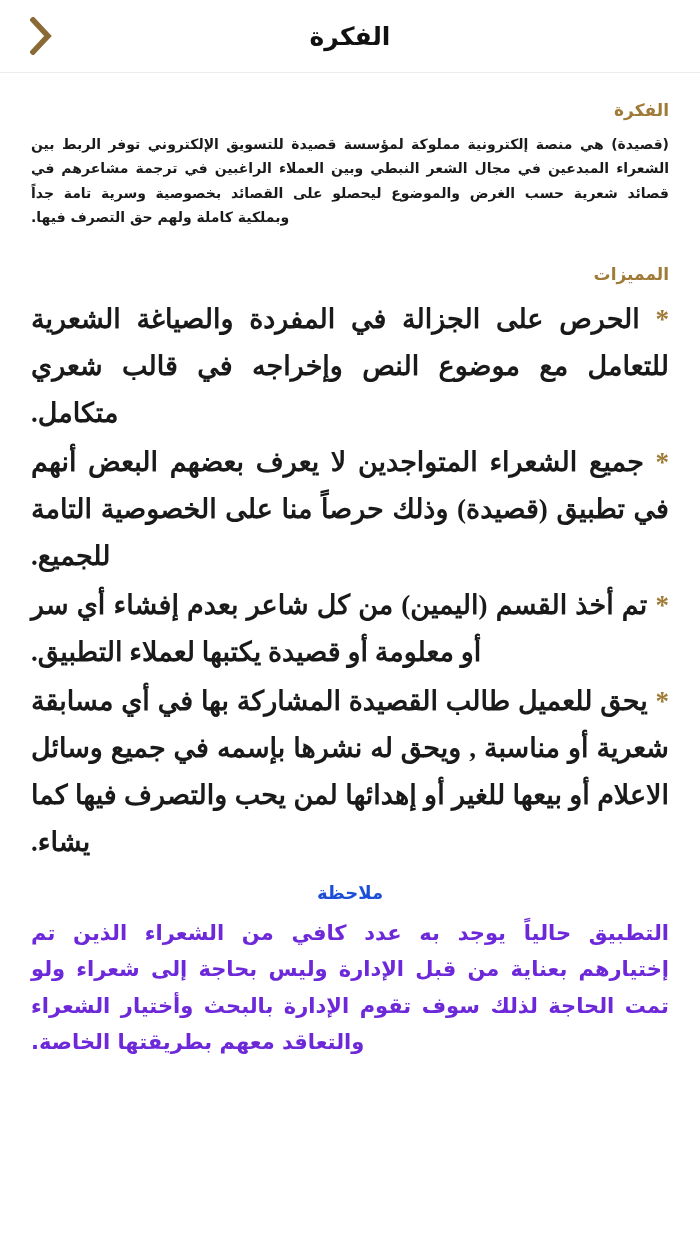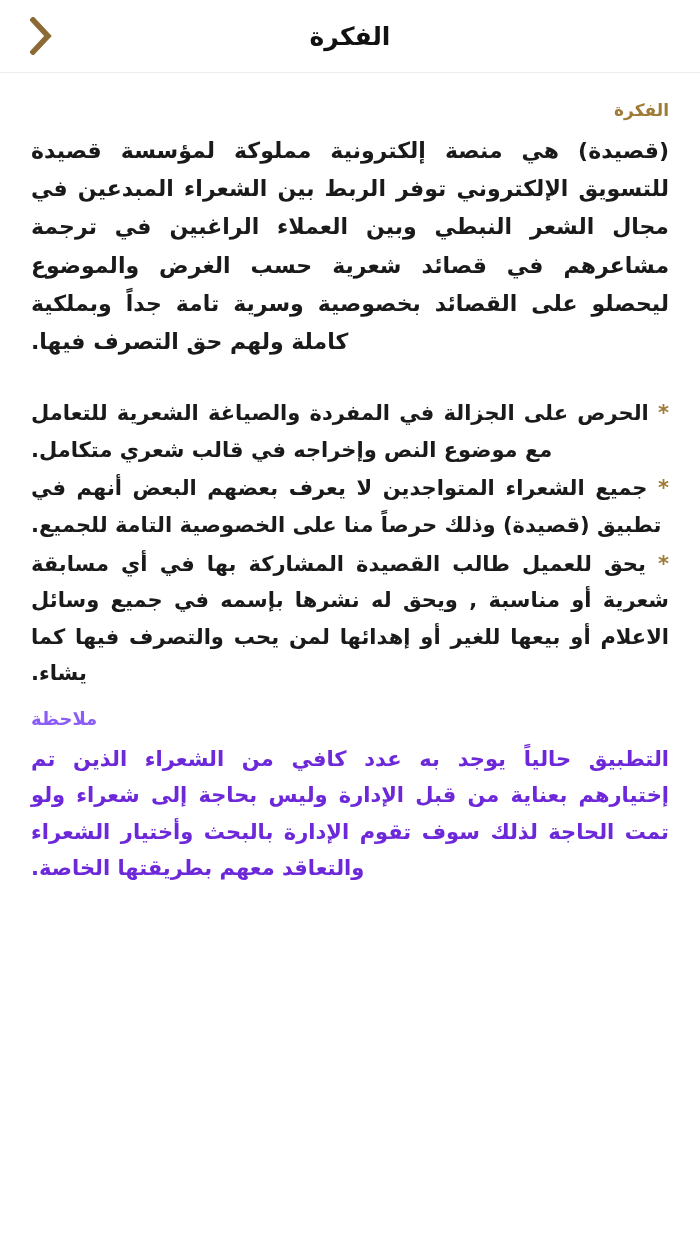--- a/index.html
+++ b/index.html
@@ -65,56 +65,57 @@
   .section-heading {
     color: #a07b38;
     font-size: 17px;
     font-weight: 700;
     text-align: right;
     margin: 0 0 9px 0;
     line-height: 1.4;
   }
 
   .note-heading {
-    color: #8b5cf6;
+    color: #1d4ed8;
     font-size: 18px;
     font-weight: 700;
-    text-align: left;
+    text-align: center;
     margin: 14px 0 10px 0;
     line-height: 1.4;
   }
 
   .body-text {
-    font-size: 22px;
+    font-size: 14px;
     font-weight: 700;
     color: #1a1a1a;
     line-height: 1.74;
     text-align: justify;
     text-align-last: left;     
     margin: 0;
     letter-spacing: 0;
   }
 
   .intro-block { margin-bottom: 34px; }
 
   .features-list {
     margin: 0;
     padding: 0;
     list-style: none;
   }
 
   .feature-item {
-    font-size: 21px;
+    font-size: 27px;
     font-weight: 700;
     color: #1a1a1a;
     line-height: 1.74;
     text-align: justify;
     text-align-last: left;
     margin: 0 0 2px 0;
     position: relative;
+    font-family: Liberation Serif, serif;
   }
 
   .bullet-star {
     color: #a07b38;
     font-weight: 700;
   }
 
   .note-block {
     margin-top: 2px;
   }
@@ -145,29 +146,34 @@
 </div>
 
 <div class="content">
 
   <section class="intro-block">
     <h2 class="section-heading">الفكرة</h2>
     <p class="body-text">(قصيدة) هي منصة إلكترونية مملوكة لمؤسسة قصيدة للتسويق الإلكتروني توفر الربط بين الشعراء المبدعين في مجال الشعر النبطي وبين العملاء الراغبين في ترجمة مشاعرهم في قصائد شعرية حسب الغرض والموضوع ليحصلو على القصائد بخصوصية وسرية تامة جداً وبملكية كاملة ولهم حق التصرف فيها.</p>
   </section>
 
   <section>
+    <h2 class="section-heading">المميزات</h2>
 
     <ul class="features-list">
       <li class="feature-item">
         <span class="bullet-star">*</span>
         <span>الحرص على الجزالة في المفردة والصياغة الشعرية للتعامل مع موضوع النص وإخراجه في قالب شعري متكامل.</span>
       </li>
       <li class="feature-item">
         <span class="bullet-star">*</span>
         <span>جميع الشعراء المتواجدين لا يعرف بعضهم البعض أنهم في تطبيق (قصيدة) وذلك حرصاً منا على الخصوصية التامة للجميع.</span>
+      </li>
+      <li class="feature-item">
+        <span class="bullet-star">*</span>
+        <span>تم أخذ القسم (اليمين) من كل شاعر بعدم إفشاء أي سر أو معلومة أو قصيدة يكتبها لعملاء التطبيق.</span>
       </li>
       <li class="feature-item">
         <span class="bullet-star">*</span>
         <span>يحق للعميل طالب القصيدة المشاركة بها في أي مسابقة شعرية أو مناسبة , ويحق له نشرها بإسمه في جميع وسائل الاعلام أو بيعها للغير أو إهدائها لمن يحب والتصرف فيها كما يشاء.</span>
       </li>
     </ul>
   </section>
 
   <section class="note-block">
     <h2 class="note-heading">ملاحظة</h2>

